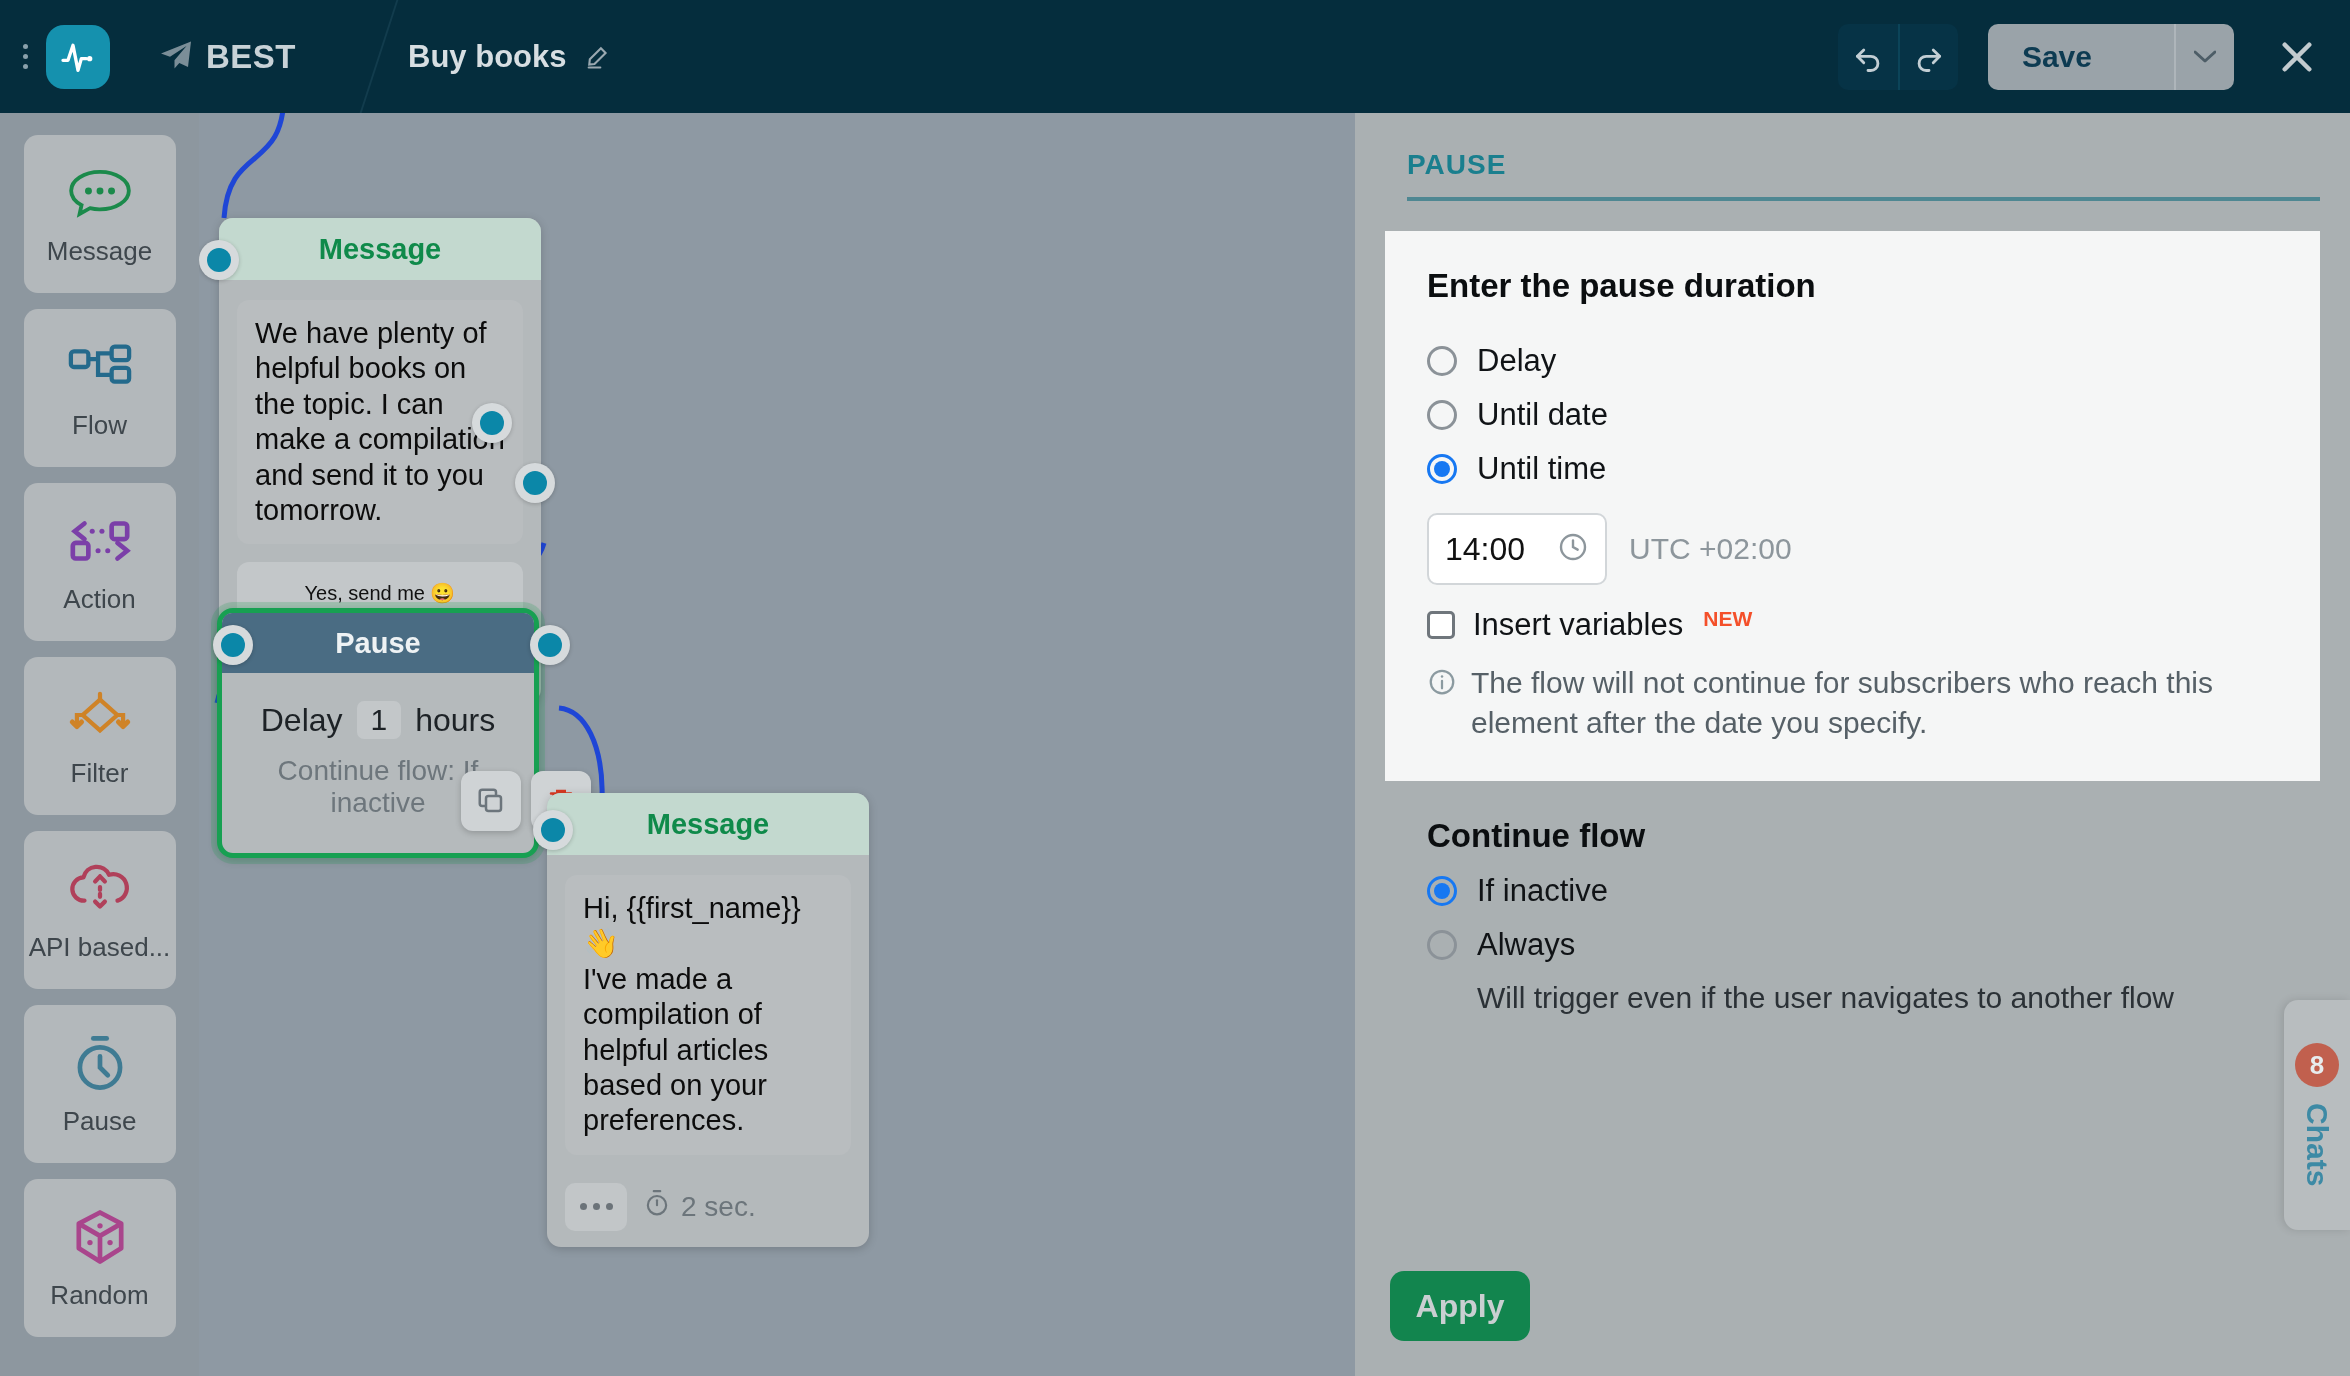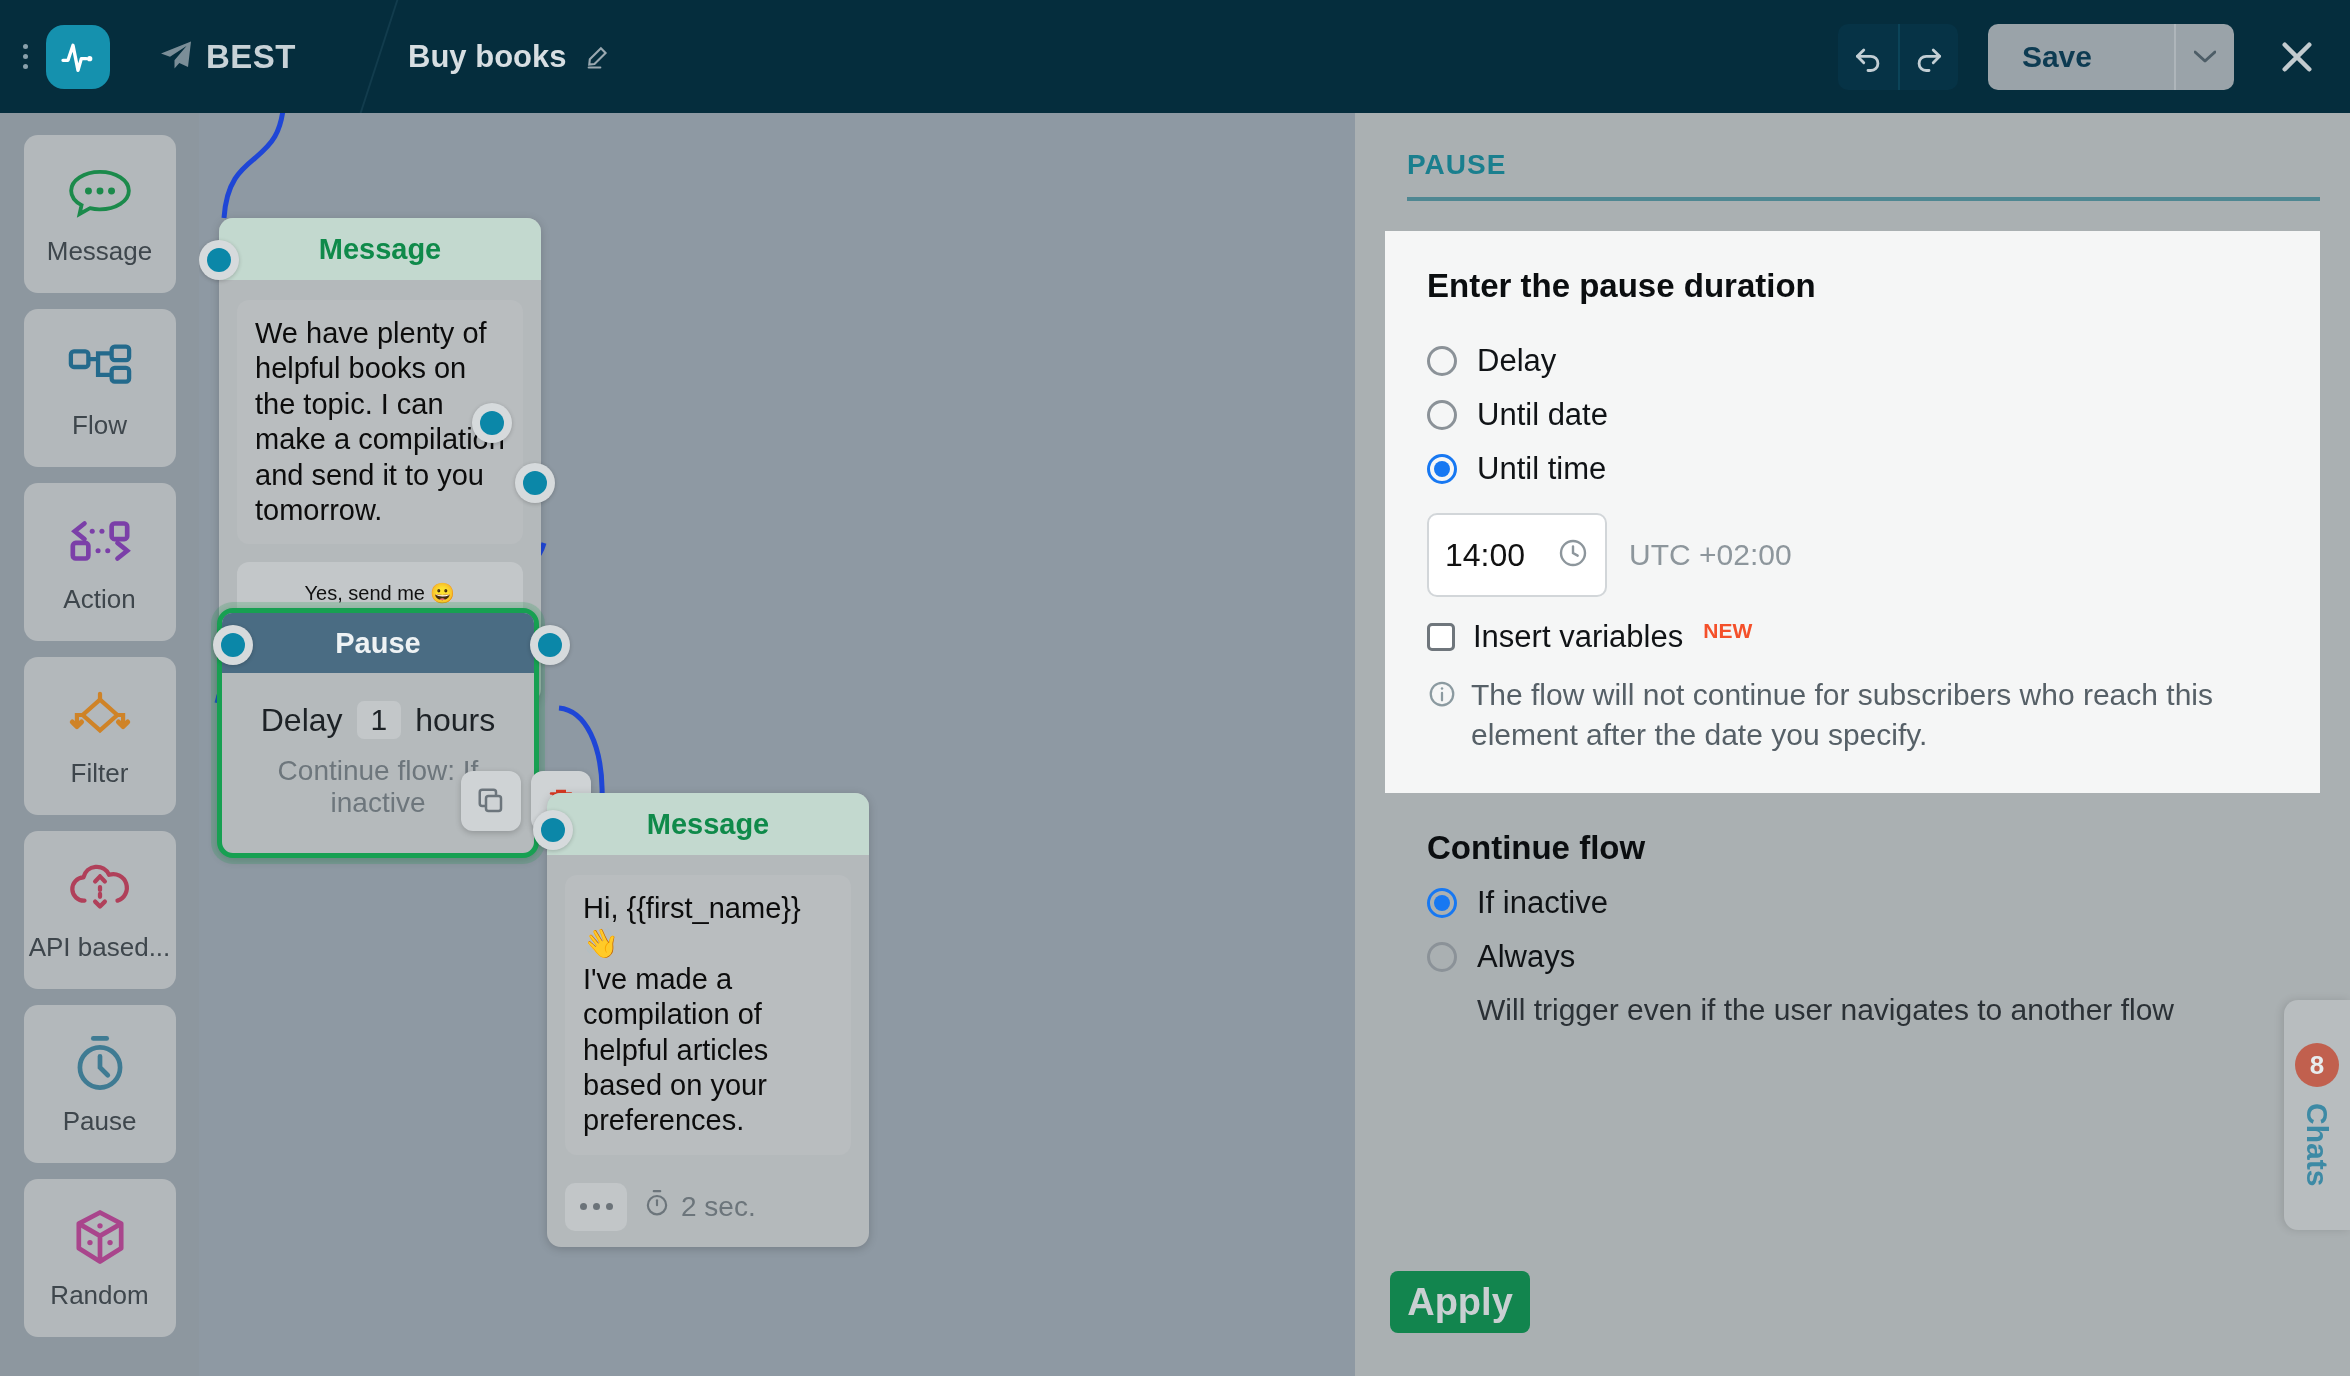--- a/index.html
+++ b/index.html
@@ -193,45 +193,45 @@
     width: 30px; height: 30px; border-radius: 50%;
     border: 3px solid #8b9298; background: transparent; flex-shrink: 0;
     display: flex; align-items: center; justify-content: center;
   }
   .radio.on { border-color: #1778f2; }
   .radio.on::after { content: ""; width: 16px; height: 16px; border-radius: 50%; background: #1778f2; }
   .radio-label { font-size: 31px; color: #101316; }
 
   .time-row { display: flex; align-items: center; gap: 22px; margin: 26px 0 22px 0; }
   .time-input {
-    width: 180px; height: 84px; background: #fff; border: 2px solid #d2d6d9; border-radius: 10px;
+    width: 180px; height: 72px; background: #fff; border: 2px solid #d2d6d9; border-radius: 10px;
     display: flex; align-items: center; justify-content: space-between; padding: 0 16px;
     cursor: text;
   }
   .time-value { font-size: 32px; color: #111; }
   .tz-label { font-size: 30px; color: #8d969c; }
 
   .check-row { display: flex; align-items: center; gap: 18px; margin: 8px 0 20px 0; cursor: pointer; }
   .checkbox { width: 28px; height: 28px; border: 3px solid #6f767c; border-radius: 5px; background: #fff; flex-shrink: 0; }
   .check-label { font-size: 31px; color: #101316; }
   .new-badge { color: #f4502a; font-size: 21px; font-weight: bold; align-self: flex-start; margin-left: 2px; }
 
   .info-row { display: flex; gap: 14px; margin-top: 10px; }
   .info-text { font-size: 30px; line-height: 1.33; color: #566067; max-width: 800px; }
 
   .panel-section { padding: 36px 30px 0 72px; }
   .sec-h { font-size: 33px; font-weight: bold; color: #0b0e10; margin-bottom: 16px; }
   .sub-note { font-size: 30px; color: #2b3136; margin: 4px 0 0 50px; }
 
   .apply-btn {
     position: absolute; left: 1390px; top: 1271px;
-    width: 140px; height: 62px; border-radius: 8px;
+    width: 140px; height: 70px; border-radius: 14px;
     background: #12854e; color: #c9cfd1;
     display: flex; align-items: center; justify-content: center;
-    font-size: 38px; font-weight: bold; cursor: pointer;
+    font-size: 32px; font-weight: bold; cursor: pointer;
     z-index: 35;
   }
 
   
   .chats-tab {
     position: absolute; right: 0; top: 1000px;
     width: 66px; height: 230px;
     background: #b8bdbf; border-radius: 14px 0 0 14px;
     display: flex; flex-direction: column; align-items: center; justify-content: center;
     gap: 16px; cursor: pointer; z-index: 45;

